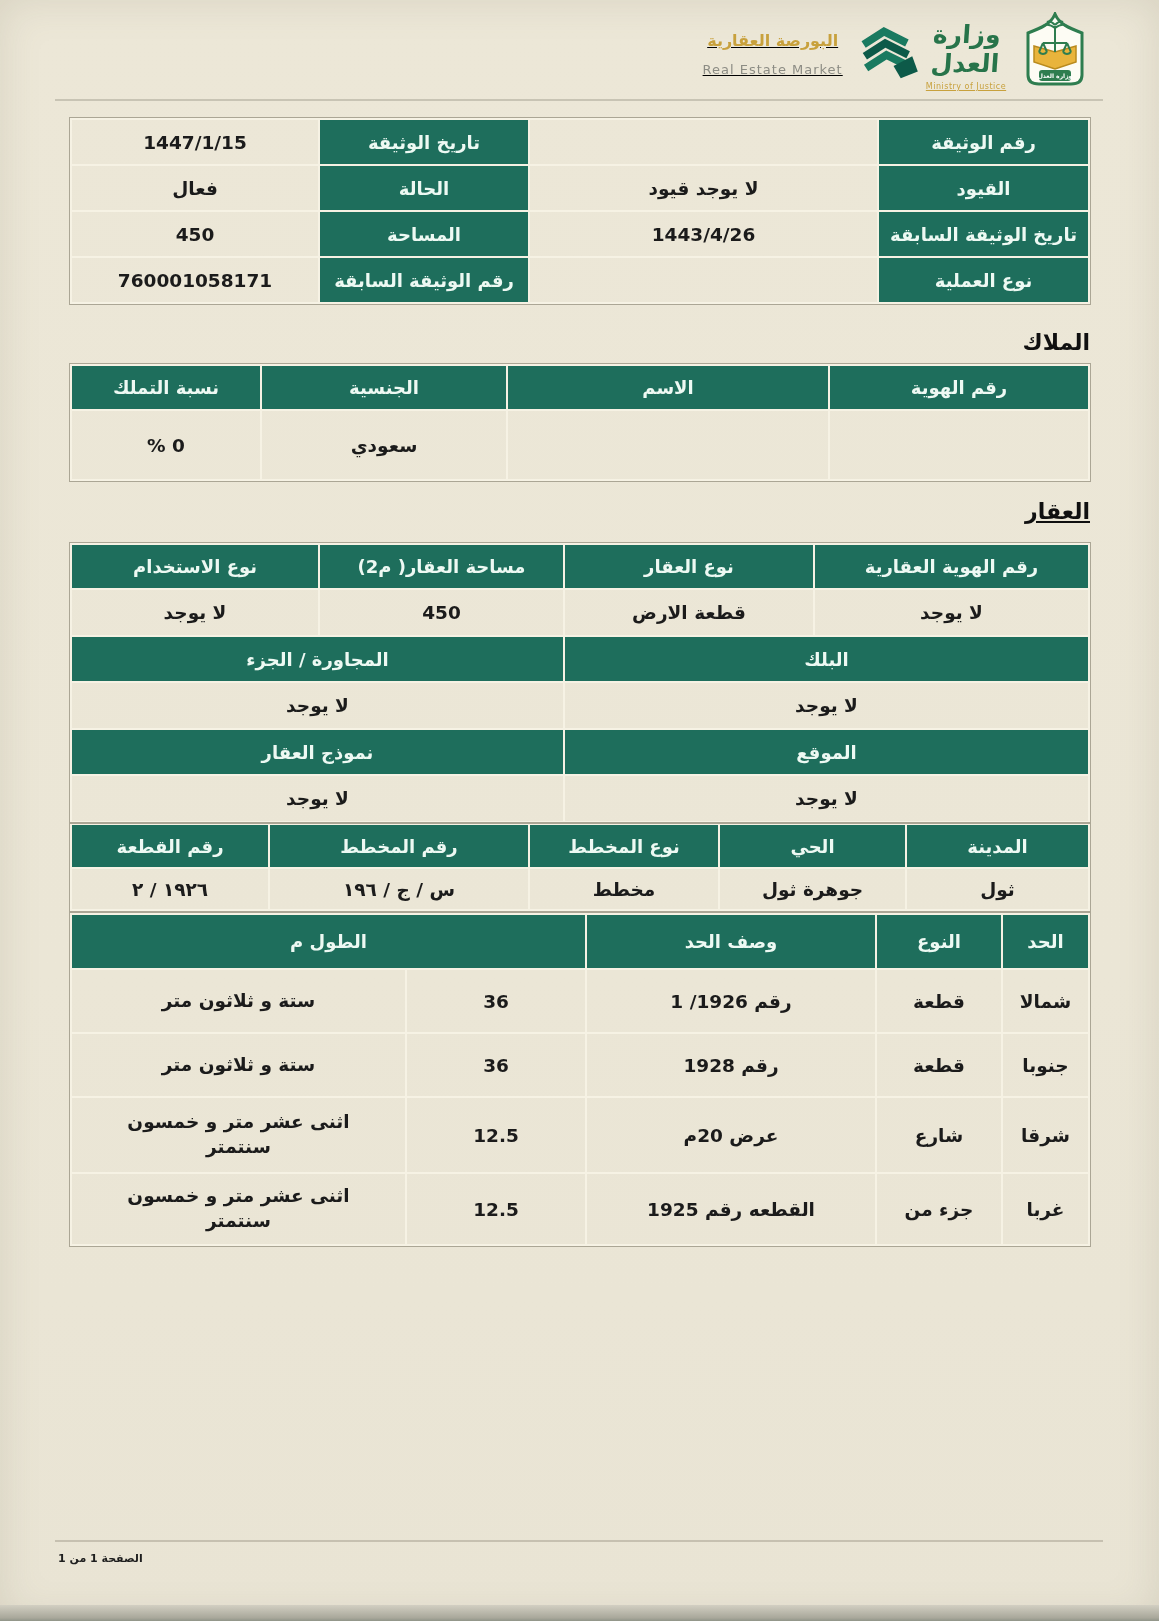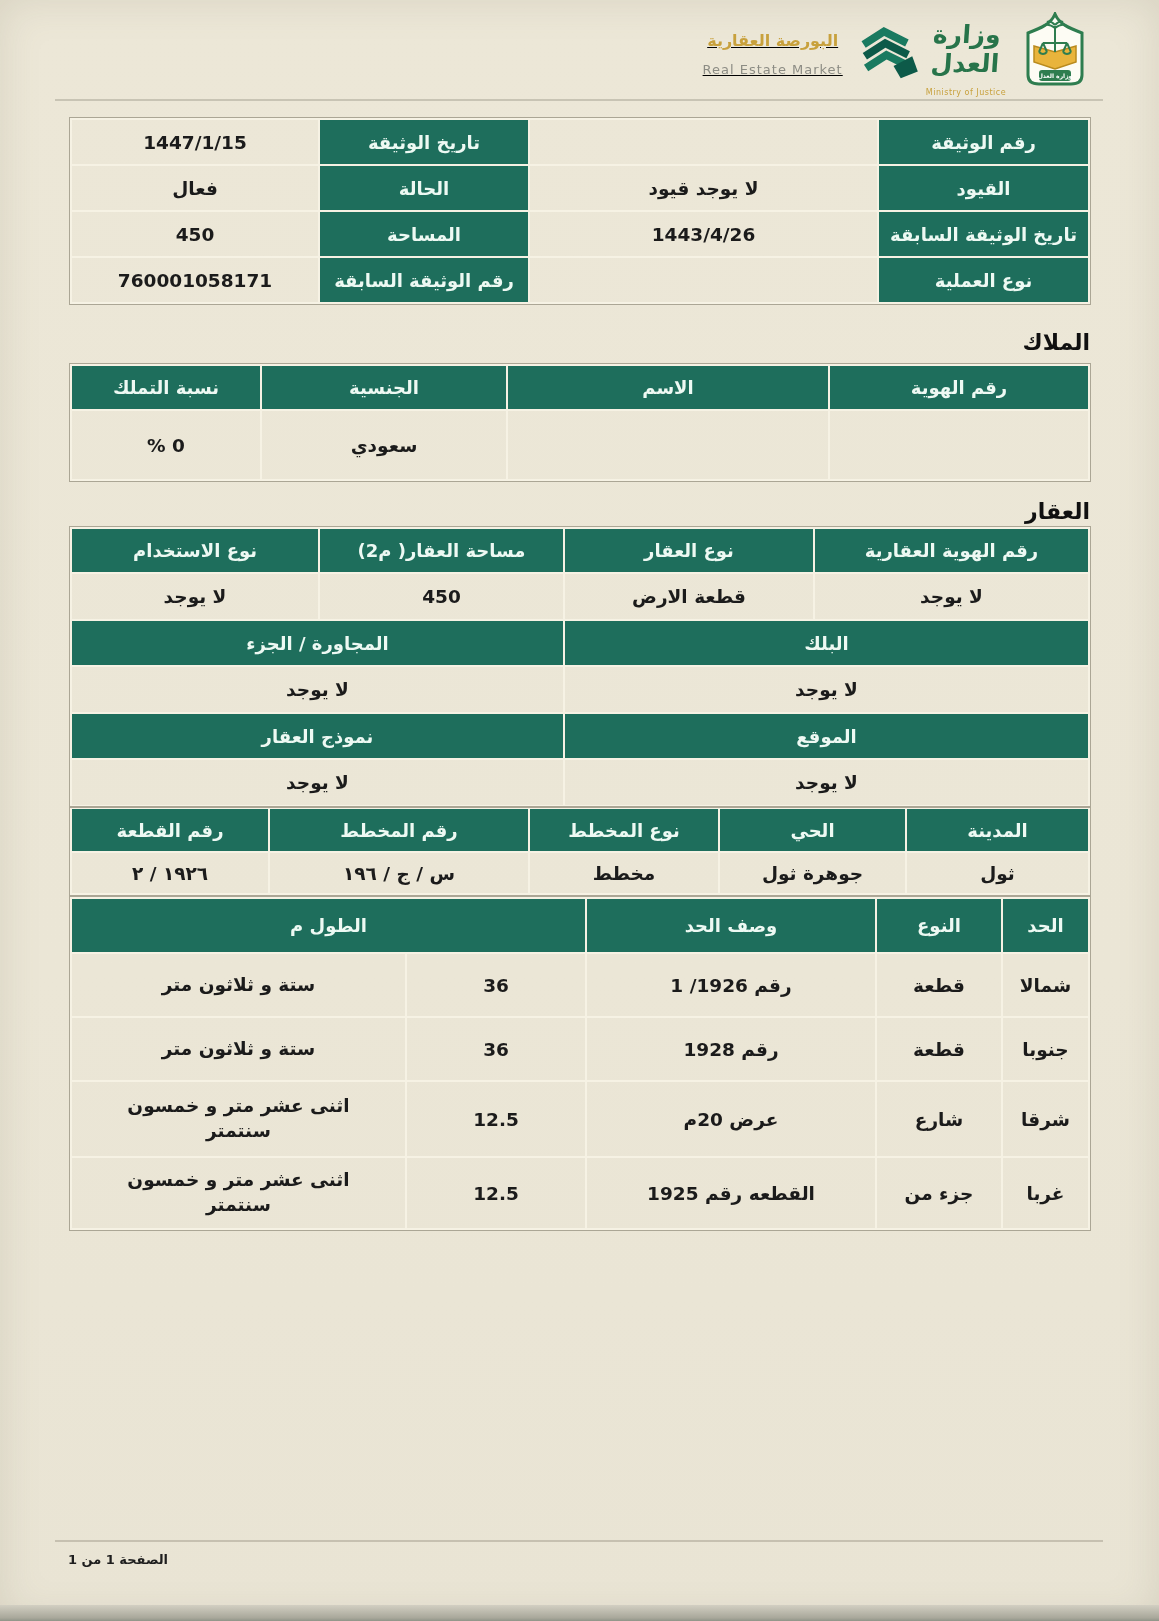--- a/index.html
+++ b/index.html
@@ -32,31 +32,31 @@
     position:absolute;top:22px;left:700px;width:222px;height:64px;
     display:flex;flex-direction:row;align-items:center;gap:6px;direction:ltr;text-decoration:underline;
   }
   .rem-text{width:148px;text-align:center;}
   .rem-ar{font-size:16px;font-weight:bold;color:#c8a13d;letter-spacing:2px;}
   .rem-en{font-size:13px;color:#8c8c84;letter-spacing:1px;margin-top:12px;}
   .moj-word{
     position:absolute;top:20px;left:920px;width:92px;text-align:center;
   }
   .moj-word .ar{font-size:25px;font-weight:bold;color:#27744a;transform:skewX(-4deg);}
-  .moj-word .en{font-size:8px;color:#c8a13d;letter-spacing:.5px;margin-top:10px;}
+  .moj-word .en{font-size:8px;color:#c8a13d;letter-spacing:.5px;margin-top:4px;text-decoration:underline;}
   .moj-emblem{position:absolute;top:12px;left:1016px;}
   
   .content{position:absolute;top:118px;right:69px;width:1018px;}
   .sec-title{
     text-align:right;font-size:22px;font-weight:bold;color:#101010;
     height:30px;line-height:30px;
   }
   #basic-title{margin:0 0 14px 0;}
   #owners-title{margin:24px 0 6px 0;}
-  #property-title{margin:16px 0 0 0;}
+  #property-title{margin:16px 0 16px 0;text-decoration:underline;}
   table{
     border-collapse:collapse;table-layout:fixed;width:1018px;
     outline:1px solid #aba695;
   }
   td,th{
     border:2px solid #f6f2e4;
     text-align:center;vertical-align:middle;
     font-weight:bold;font-size:18.5px;color:#1b1b1b;
     padding:2px 6px;overflow:hidden;
   }
@@ -75,21 +75,21 @@
   .hr-bottom{
     position:absolute;top:1540px;left:55px;width:1048px;height:2px;
     background:#b6b1a1;opacity:.7;
   }
   .footer-note{
     position:absolute;top:1551px;right:54px;width:700px;
     text-align:right;font-size:13px;font-weight:bold;color:#1e1e1e;
   }
   .footer-page{
     position:absolute;top:1552px;left:58px;width:120px;
-    text-align:center;font-size:13px;font-weight:bold;color:#1e1e1e;direction:rtl;
+    text-align:left;font-size:11px;font-weight:bold;color:#1e1e1e;direction:rtl;
   }
 </style>
 </head>
 <body>
 
 <div class="page">
 
 
   <div class="rem-logo">
     <div class="rem-text">

